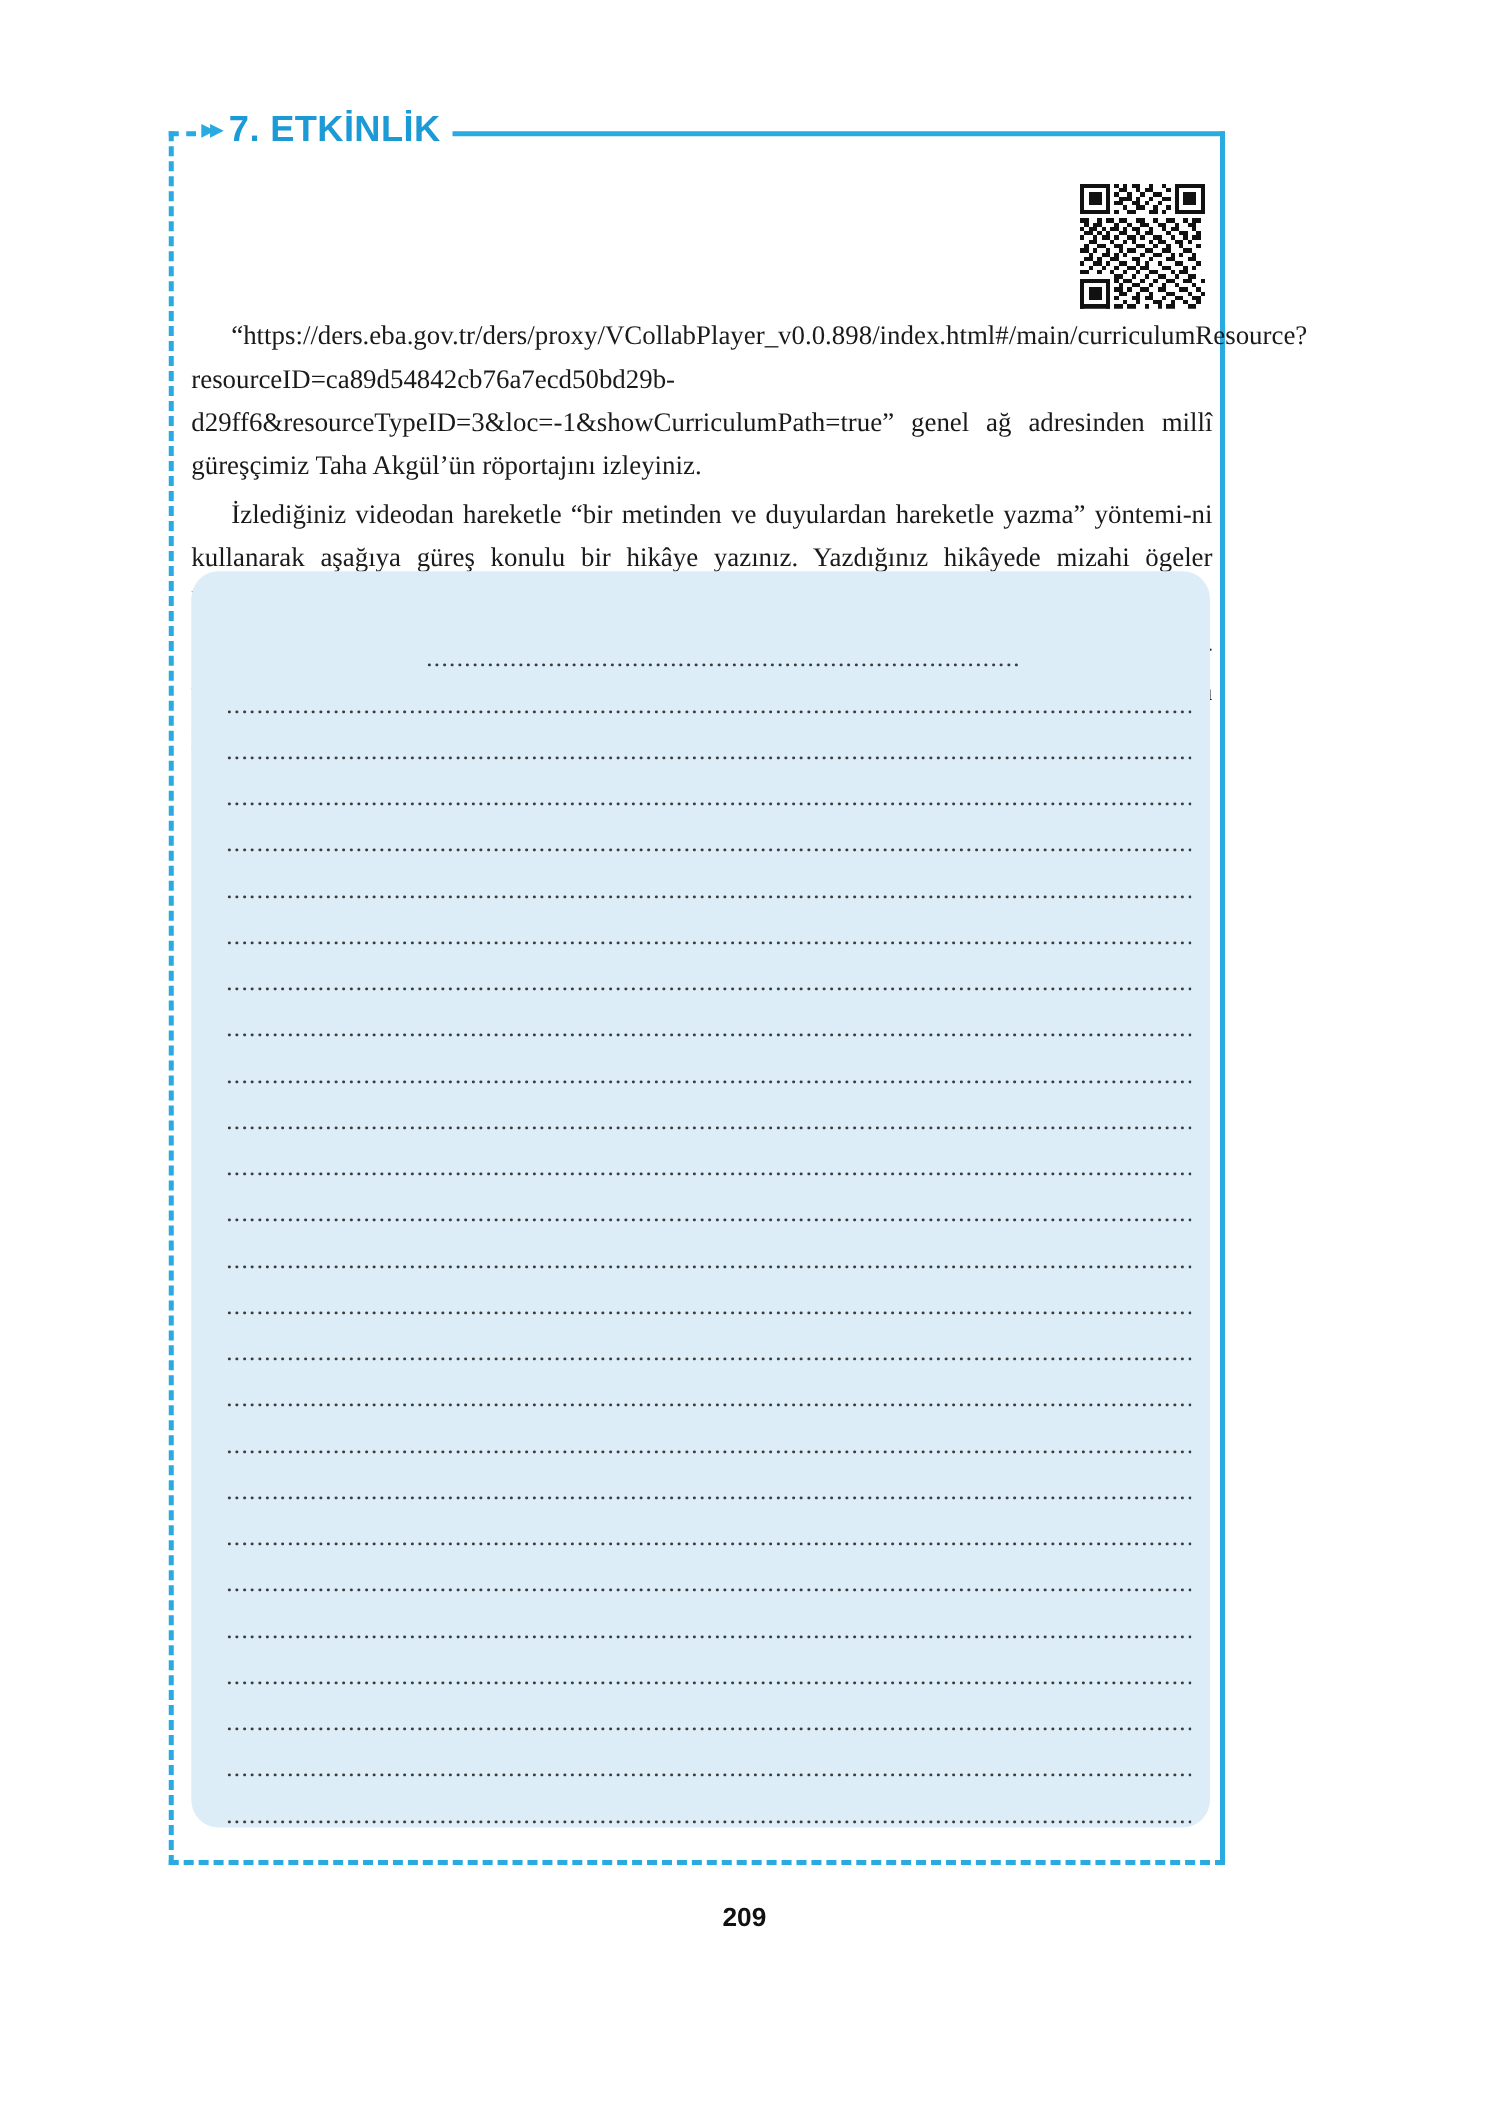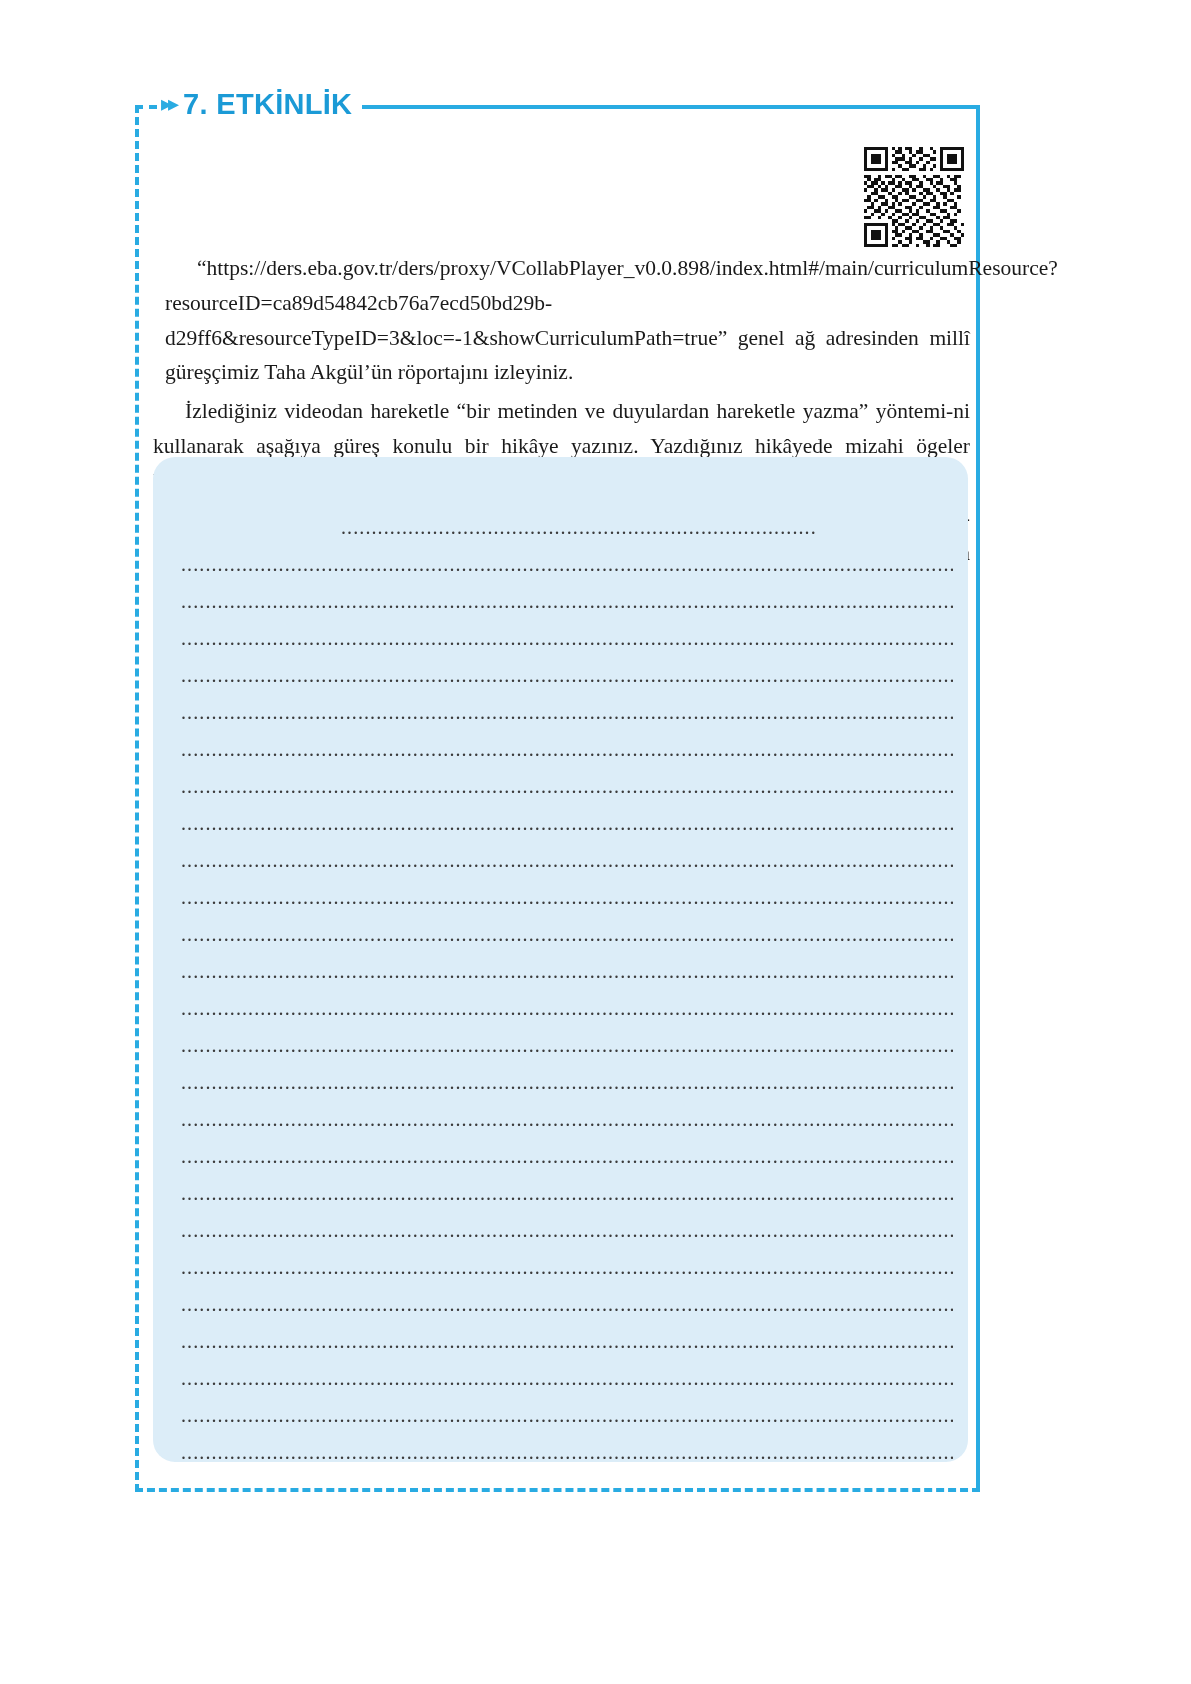--- a/index.html
+++ b/index.html
@@ -107,21 +107,20 @@
     line-height: 1.62;
     color: #1a1a1a;
     text-align: justify;
     text-justify: inter-word;
     margin: 0 0 2px 0;
     text-indent: 32px;
     hyphens: manual;
   }
   .para.first {
     margin-bottom: 4px;
-    margin-left: 12px;
   }
   .qr-wrap {
     float: right;
     margin: 4px 6px 4px 14px;
     width: 100px;
     height: 100px;
   }
   .qr {
     width: 100px;
     height: 100px;
@@ -439,13 +438,14 @@
         <div class="dline full">...................................................................................................................................................................................</div>
         <div class="dline full">...................................................................................................................................................................................</div>
         <div class="dline full">...................................................................................................................................................................................</div>
         <div class="dline full">...................................................................................................................................................................................</div>
         <div class="dline full">...................................................................................................................................................................................</div>
         <div class="dline full">...................................................................................................................................................................................</div>
       </div>
     </div>
   </div>
 
+  <div class="page-number">209</div>
 </div>
 
 </body></html>

